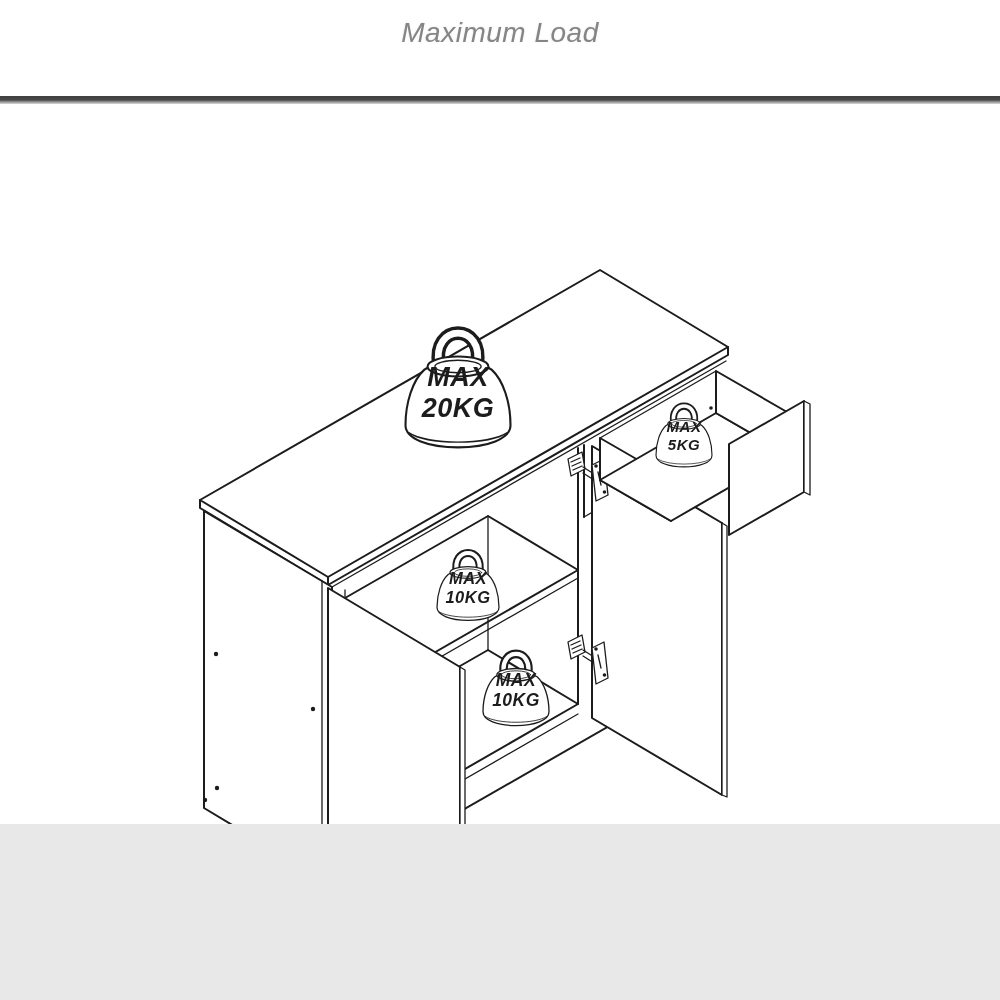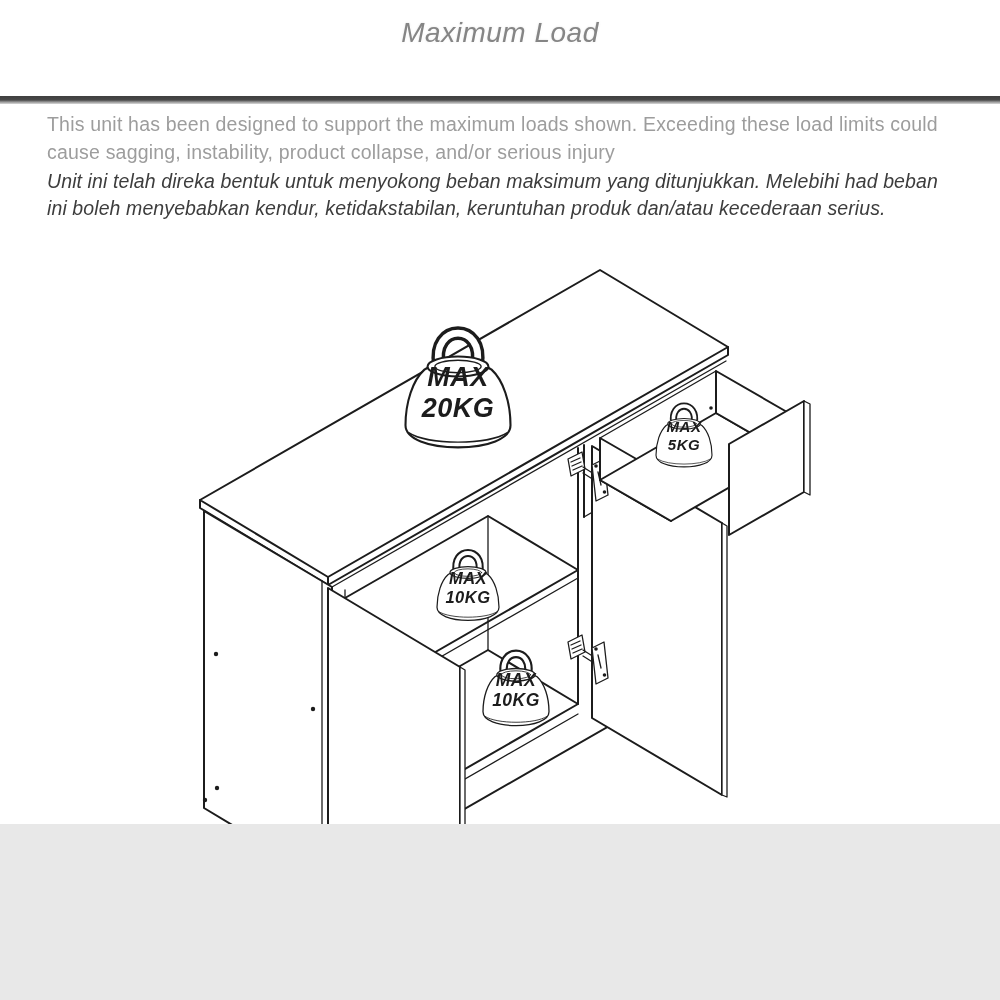--- a/index.html
+++ b/index.html
@@ -55,22 +55,20 @@
 <body>
 
 <div class="page">
 
   <div class="titles">
     <div class="title-line">Maximum Load</div>
   </div>
 
   <div class="divider"></div>
 
-  <div class="para para-en">This unit has been designed to support the maximum loads shown. Exceeding these load limits could cause sagging, instability, product collapse, and/or serious injury</div>
-  <div class="para para-ms">Unit ini telah direka bentuk untuk menyokong beban maksimum yang ditunjukkan. Melebihi had beban ini boleh menyebabkan kendur, ketidakstabilan, keruntuhan produk dan/atau kecederaan serius.</div>
 
   <svg class="diagram-svg" width="1000" height="1000" viewBox="0 0 1000 1000">
 
     <defs>
 
       <g id="kettlebell">
         <path class="fw" d="M-50,-14 C-50,-36 -43,-57 -32,-67 C-21,-75 21,-75 32,-67 C43,-57 50,-36 50,-14 C50,-1 28,7 0,7 C-28,7 -50,-1 -50,-14 Z"></path>
         <path d="M-18,-71 C-26,-112 26,-112 18,-71" fill="none" stroke="#1c1c1c" stroke-width="13" stroke-linecap="round"></path>
         <path d="M-18,-71 C-26,-112 26,-112 18,-71" fill="none" stroke="#ffffff" stroke-width="6.5" stroke-linecap="round"></path>
         <ellipse class="fw" cx="0" cy="-70" rx="29" ry="9.5"></ellipse>

